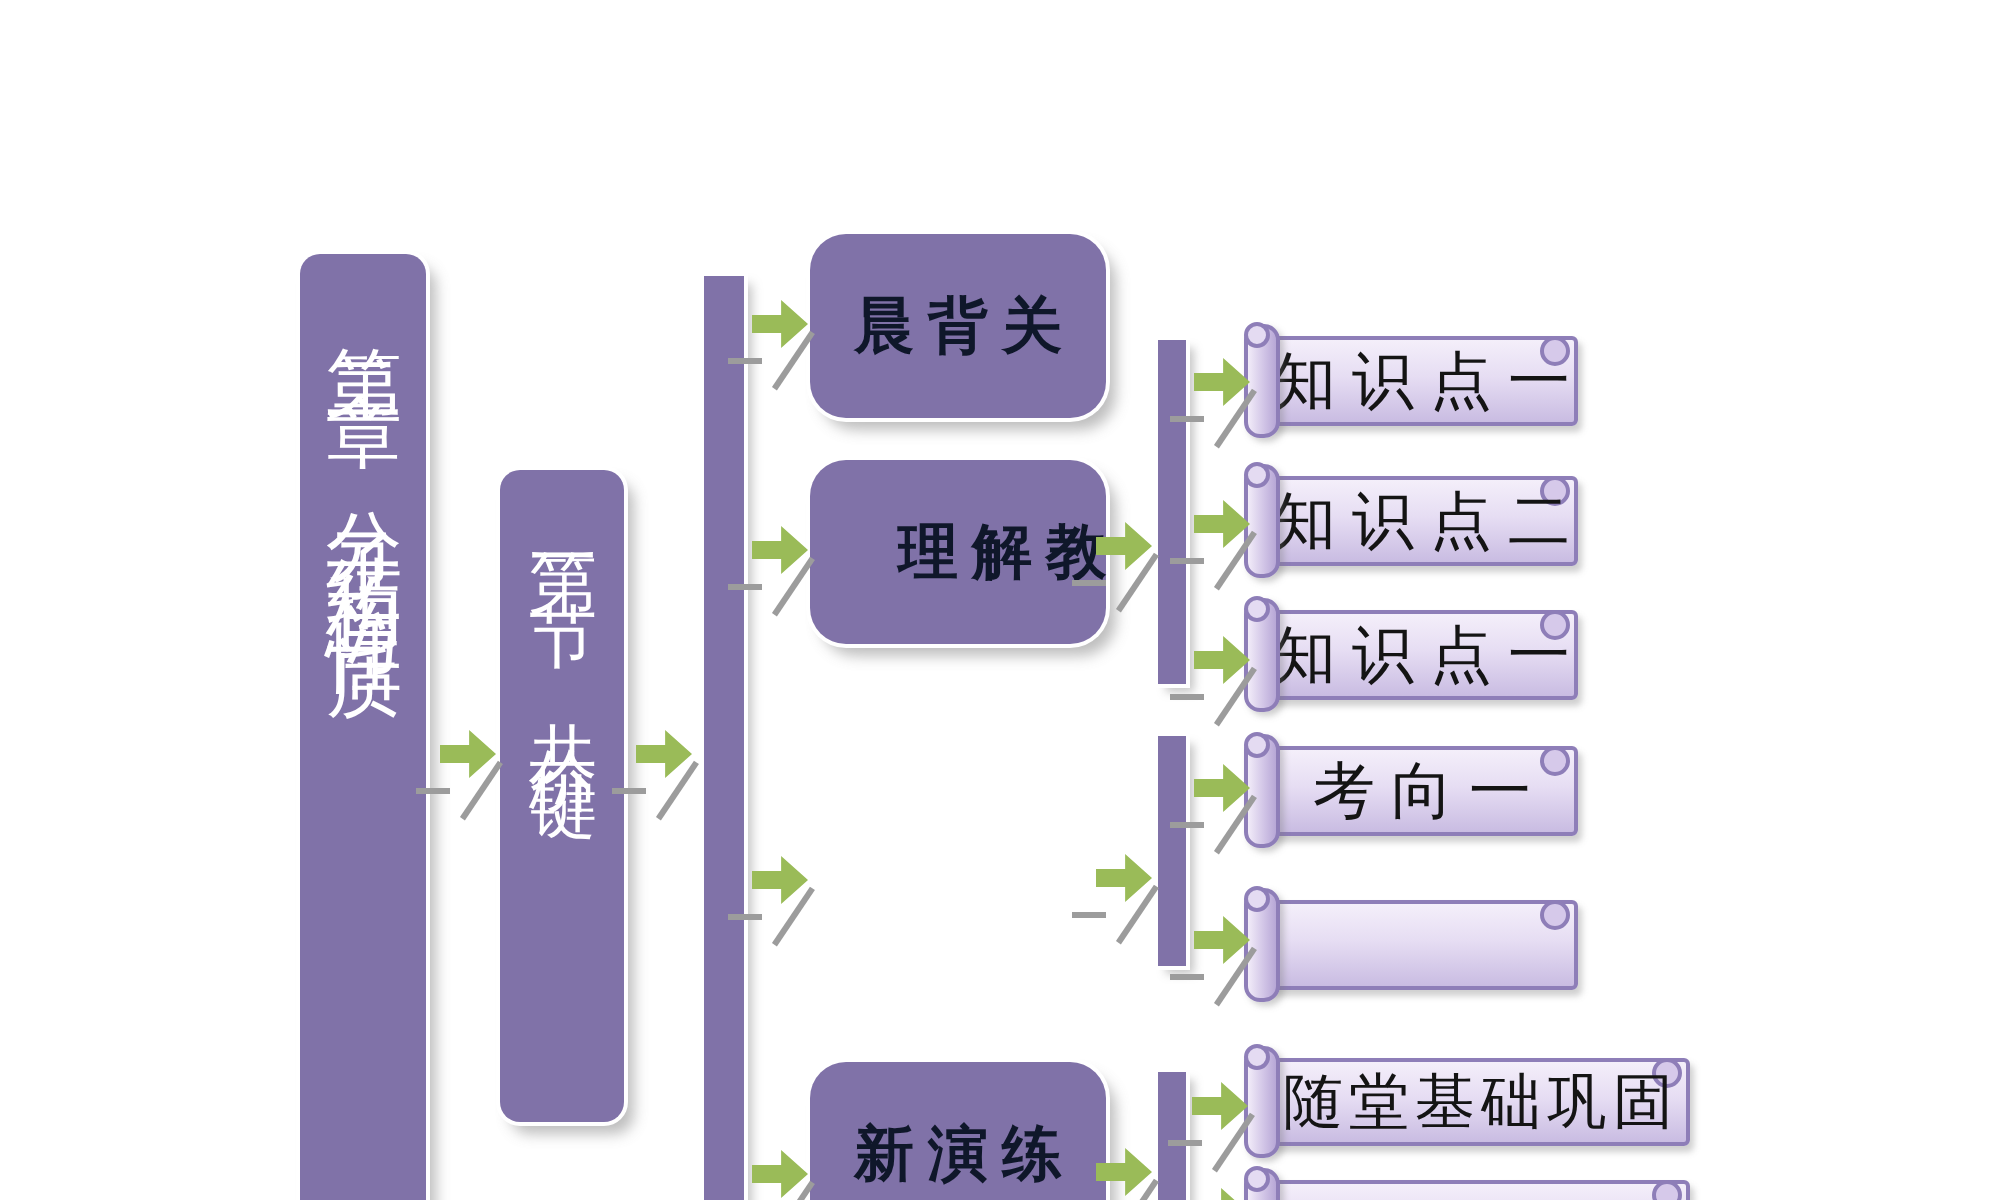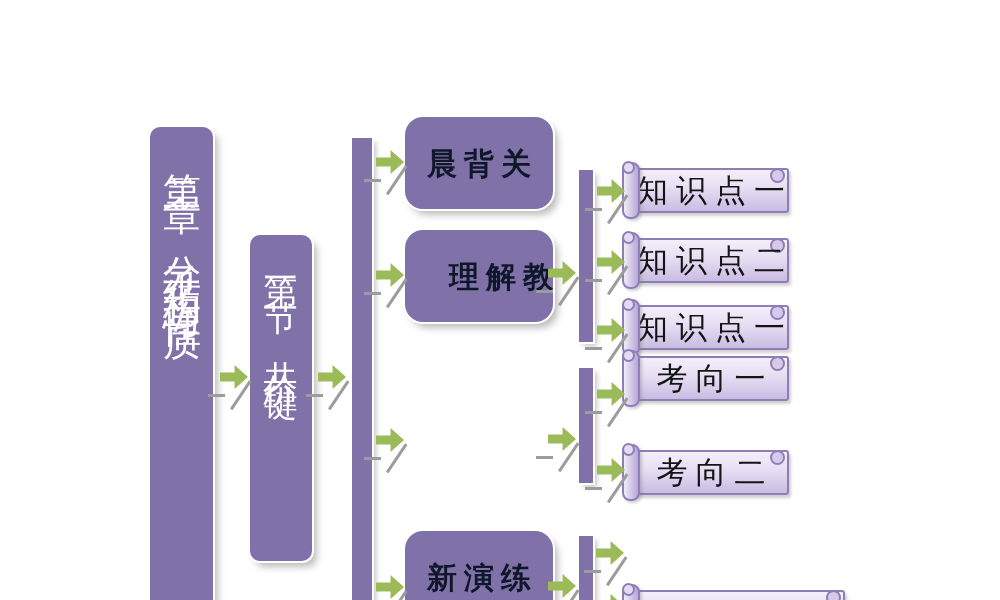--- a/index.html
+++ b/index.html
@@ -172,39 +172,47 @@
   <div class="banner" style="top:299px;">
     <div class="bbody">
       <span class="tcurl"></span>
       <span class="label">知识点一</span>
     </div>
     <div class="roll">
         <span class="rcurl"></span>
       </div>
   </div>
 
-  <div class="banner" style="top:350px;text-decoration:underline;">
+  <div class="banner" style="top:367px;text-decoration:underline;">
     <div class="bbody">
       <span class="tcurl"></span>
       <span class="label">考向一</span>
     </div>
     <div class="roll">
         <span class="rcurl"></span>
       </div>
   </div>
   <div class="banner" style="top:444px;">
     <div class="bbody">
       <span class="tcurl"></span>
-      <span class="label">考向二</span>
-    </div>
-    <div class="roll">
-        <span class="rcurl"></span>
-      </div>
-  </div>
-
+    </div>
+    <div class="roll">
+        <span class="rcurl"></span>
+      </div>
+  </div>
+
+  <div class="banner wide" style="top:523px;">
+    <div class="bbody">
+      <span class="tcurl"></span>
+      <span class="label">随堂基础巩固</span>
+    </div>
+    <div class="roll">
+        <span class="rcurl"></span>
+      </div>
+  </div>
   <div class="banner wide" style="top:584px;">
     <div class="bbody">
       <span class="tcurl"></span>
     </div>
     <div class="roll">
         <span class="rcurl"></span>
       </div>
   </div>
 
 </div>

